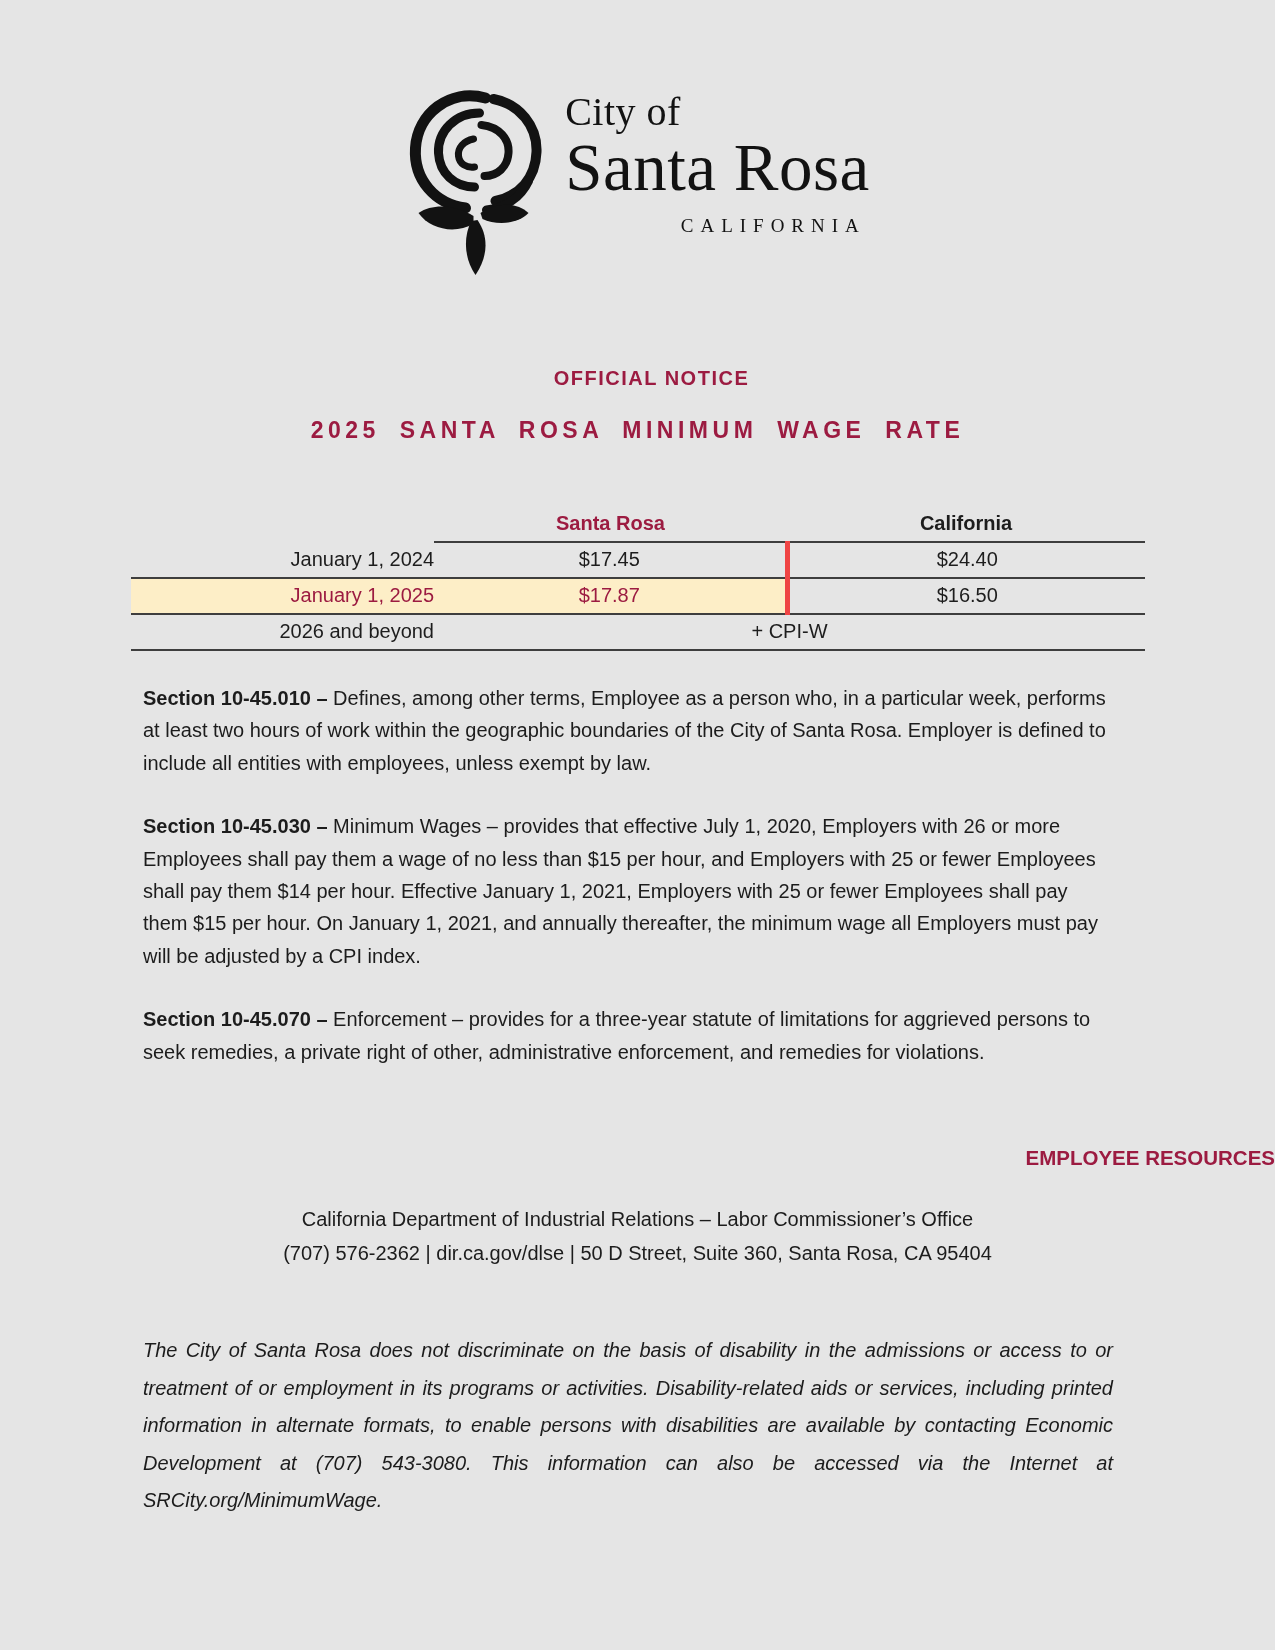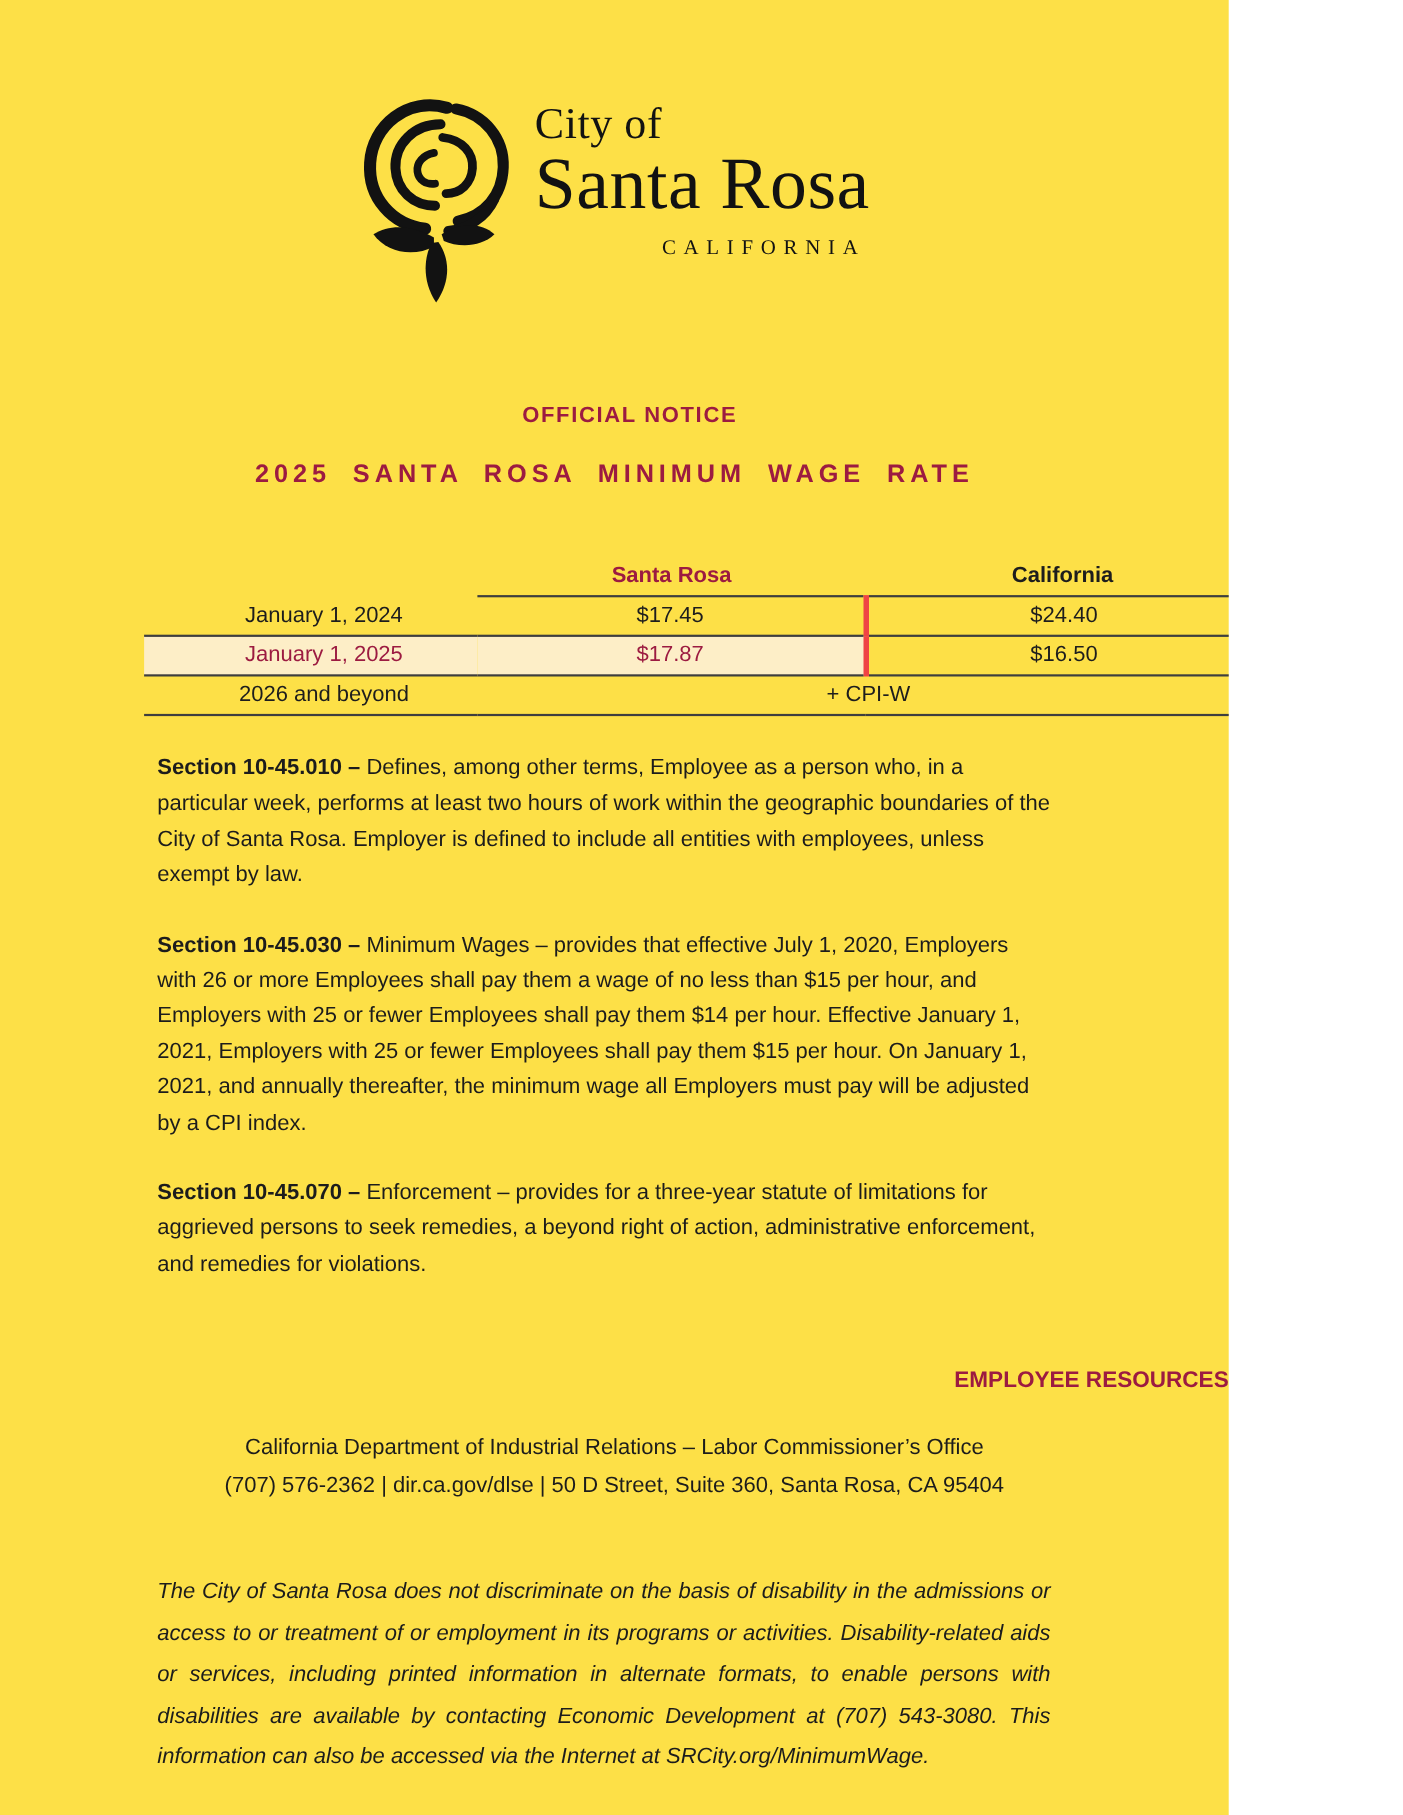--- a/index.html
+++ b/index.html
@@ -1,19 +1,19 @@
 <!DOCTYPE html>
 <html><head>
 <meta charset="utf-8">
 <style>
   html,body { margin:0; padding:0; background:#ffffff; }
   .page {
     position:relative;
-    width:1117px; height:1650px;
-    background:#fde047;
+    width:1275px; height:1650px;
+    background:#e5e5e5;
     font-family:"Liberation Sans", sans-serif;
     color:#1d1d1d;
     overflow:hidden;
   }
   
   .logo-wrap {
     padding-top:84px;
     display:flex;
     justify-content:center;
     align-items:flex-start;
@@ -55,21 +55,21 @@
   .wage-table col.c2 { width:353px; }
   .wage-table col.c3 { width:358px; }
   .wage-table th, .wage-table td {
     padding:3px 0 4px 0;
     height:27px;
     font-weight:normal;
     vertical-align:middle;
   }
   .wage-table th { font-weight:bold; text-align:center; }
   .th-sr { color:#9c1b41; }
-  .cell-date { text-align:center; padding-left:24px !important; }
+  .cell-date { text-align:right; padding-left:24px !important; }
   .cell-val { text-align:center; }
   .hline { border-bottom:2px solid #3e3e3e; }
   .vline { border-right:5px solid #ef4444; }
   .row-hl { background:#fdeec7; color:#9c1b41; font-weight:bold; }
   
   .ord-heading {
     margin-top:70px;
     text-align:center;
     color:#9c1b41;
     font-size:20.5px;
@@ -164,21 +164,21 @@
       <td class="cell-date hline">2026 and beyond</td>
       <td class="cell-val hline" colspan="2">+ CPI-W</td>
     </tr>
   </tbody>
     </table>
 
 
   <div class="content">
     <p class="sec"><b>Section 10-45.010 – </b><span>Defines, among other terms, Employee as a person who, in a particular week, performs at least two hours of work within the geographic boundaries of the City of Santa Rosa. Employer is defined to include all entities with employees, unless exempt by law.</span></p>
     <p class="sec"><b>Section 10-45.030 – </b><span>Minimum Wages – provides that effective July 1, 2020, Employers with 26 or more Employees shall pay them a wage of no less than $15 per hour, and Employers with 25 or fewer Employees shall pay them $14 per hour. Effective January 1, 2021, Employers with 25 or fewer Employees shall pay them $15 per hour. On January 1, 2021, and annually thereafter, the minimum wage all Employers must pay will be adjusted by a CPI index.</span></p>
-    <p class="sec"><b>Section 10-45.070 – </b><span>Enforcement – provides for a three-year statute of limitations for aggrieved persons to seek remedies, a beyond right of action, administrative enforcement, and remedies for violations.</span></p>
+    <p class="sec"><b>Section 10-45.070 – </b><span>Enforcement – provides for a three-year statute of limitations for aggrieved persons to seek remedies, a private right of other, administrative enforcement, and remedies for violations.</span></p>
   </div>
 
   <div class="res-heading">EMPLOYEE RESOURCES</div>
   <div class="res-lines">
     <div>California Department of Industrial Relations – Labor Commissioner’s Office</div>
     <div>(707) 576-2362 | dir.ca.gov/dlse | 50 D Street, Suite 360, Santa Rosa, CA 95404</div>
   </div>
 
   <div class="content">
     <div class="disclaimer">The City of Santa Rosa does not discriminate on the basis of disability in the admissions or access to or treatment of or employment in its programs or activities. Disability-related aids or services, including printed information in alternate formats, to enable persons with disabilities are available by contacting Economic Development at (707) 543-3080. This information can also be accessed via the Internet at SRCity.org/MinimumWage.</div>

